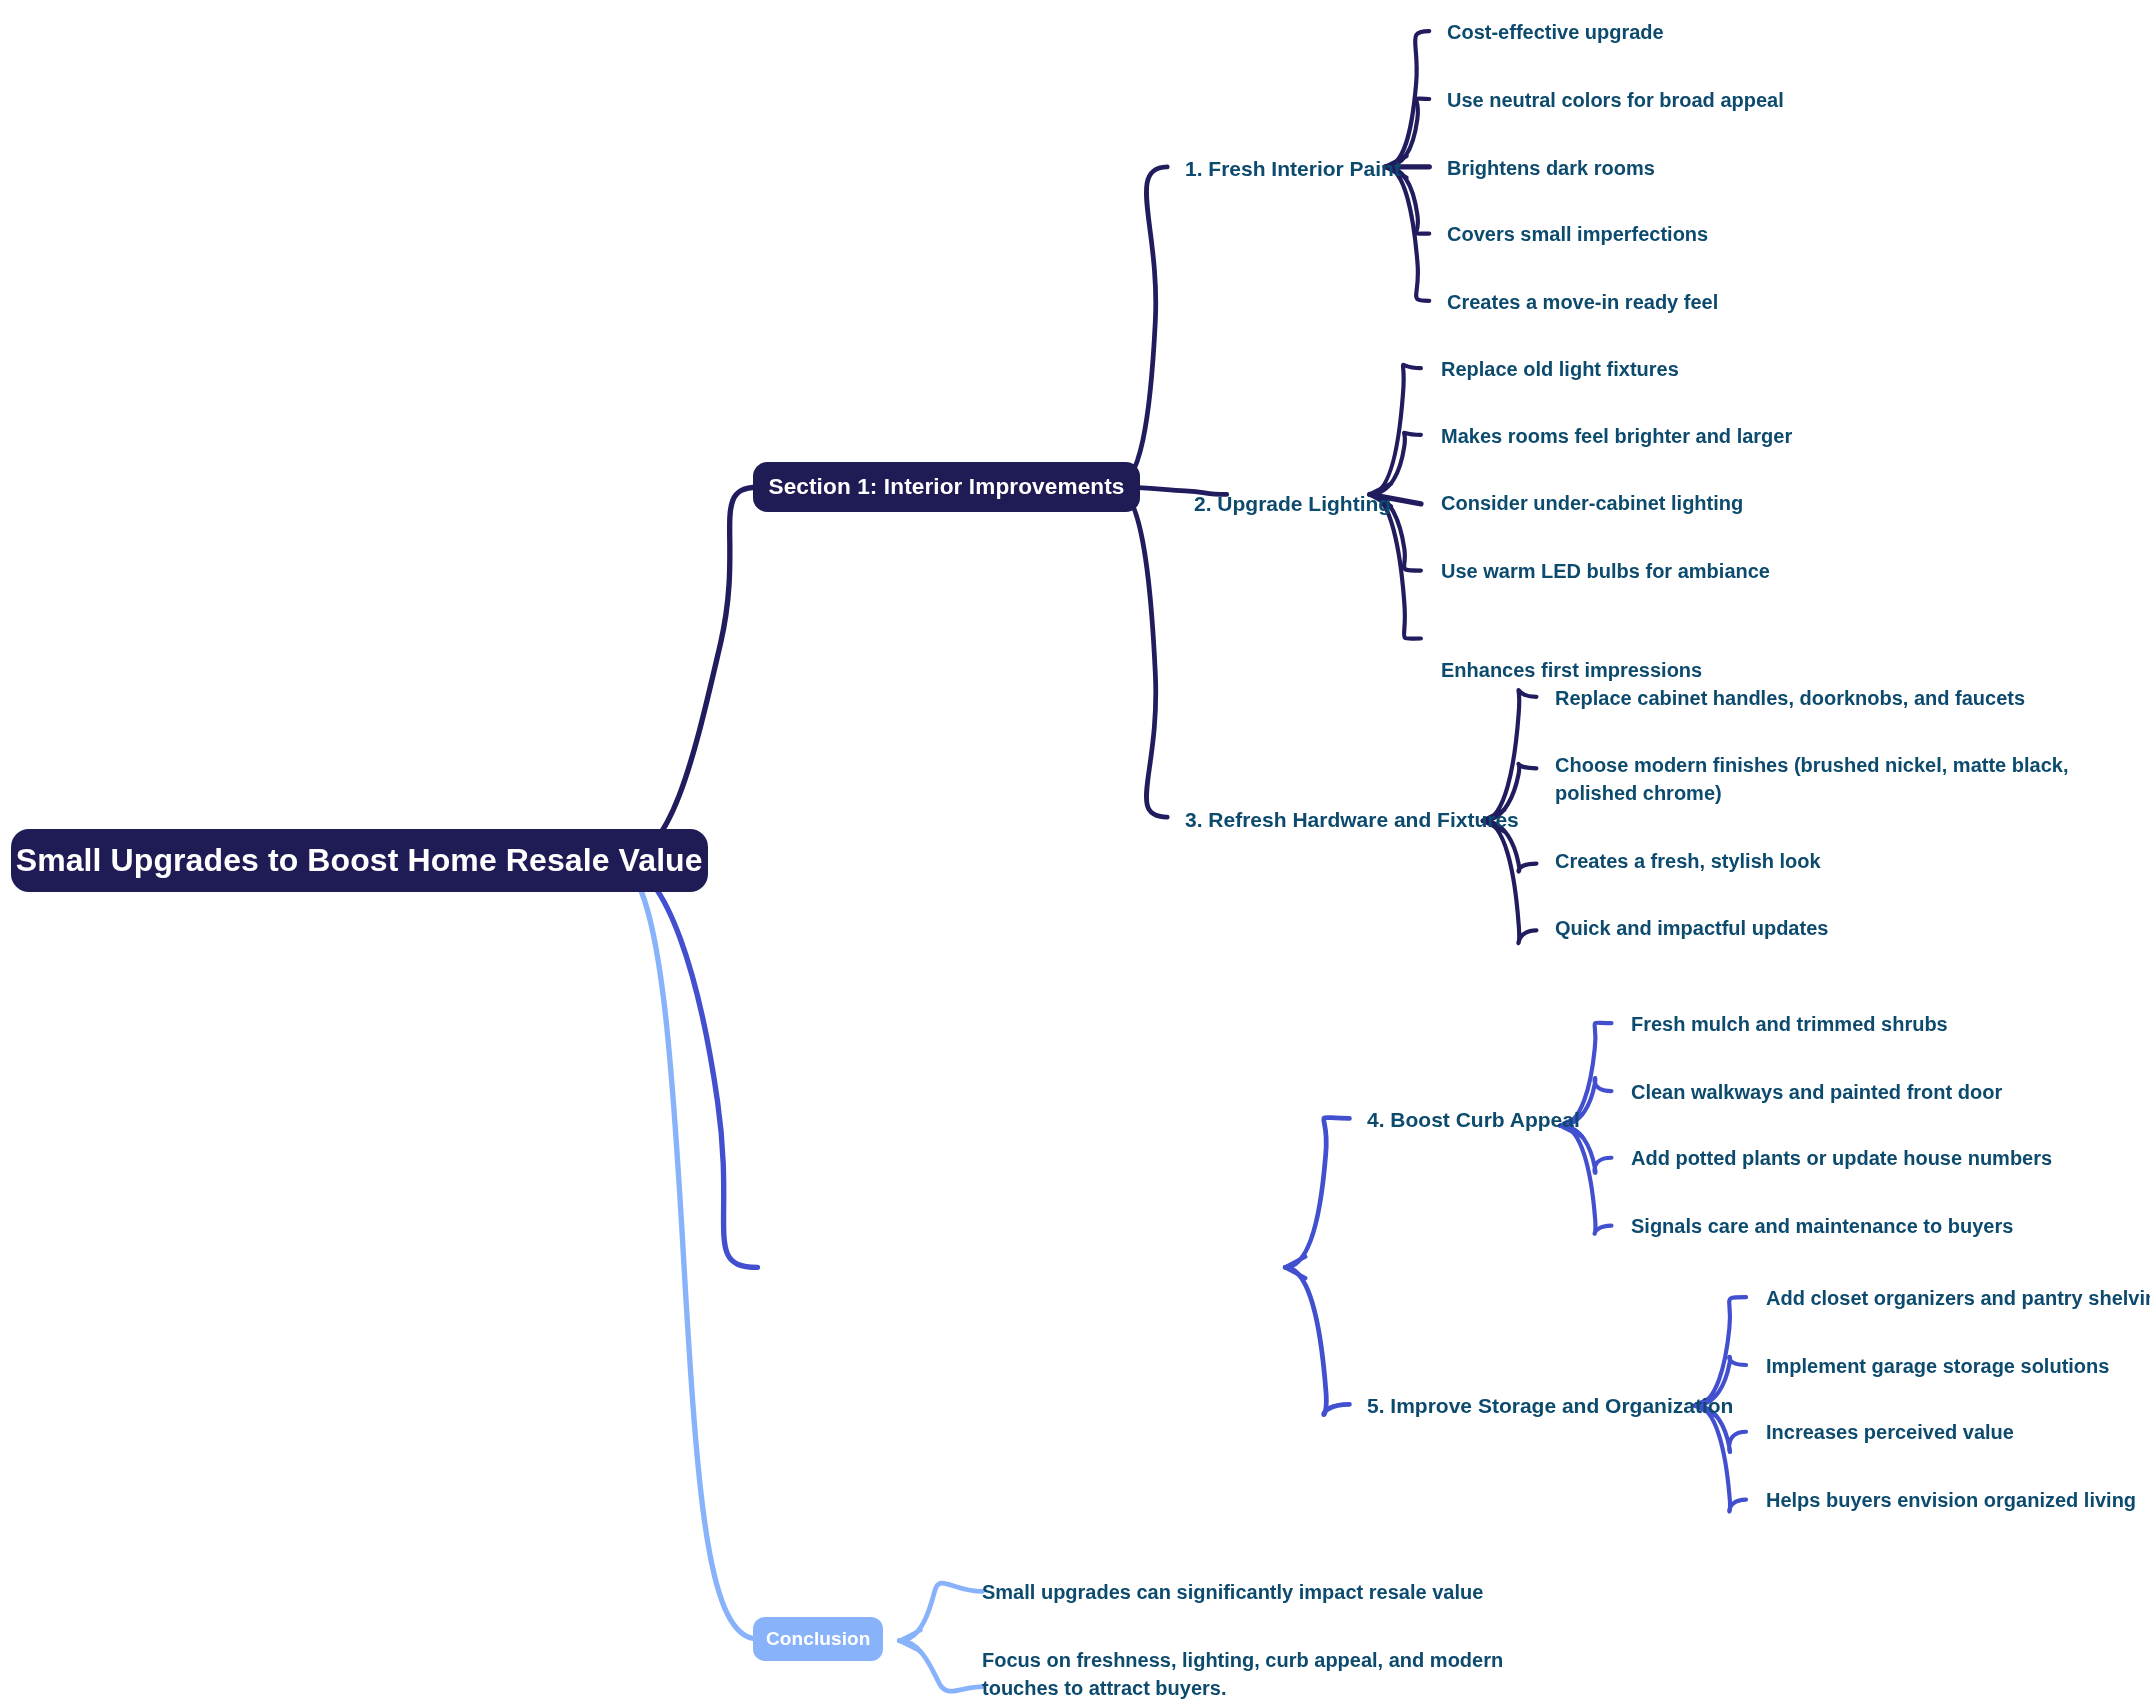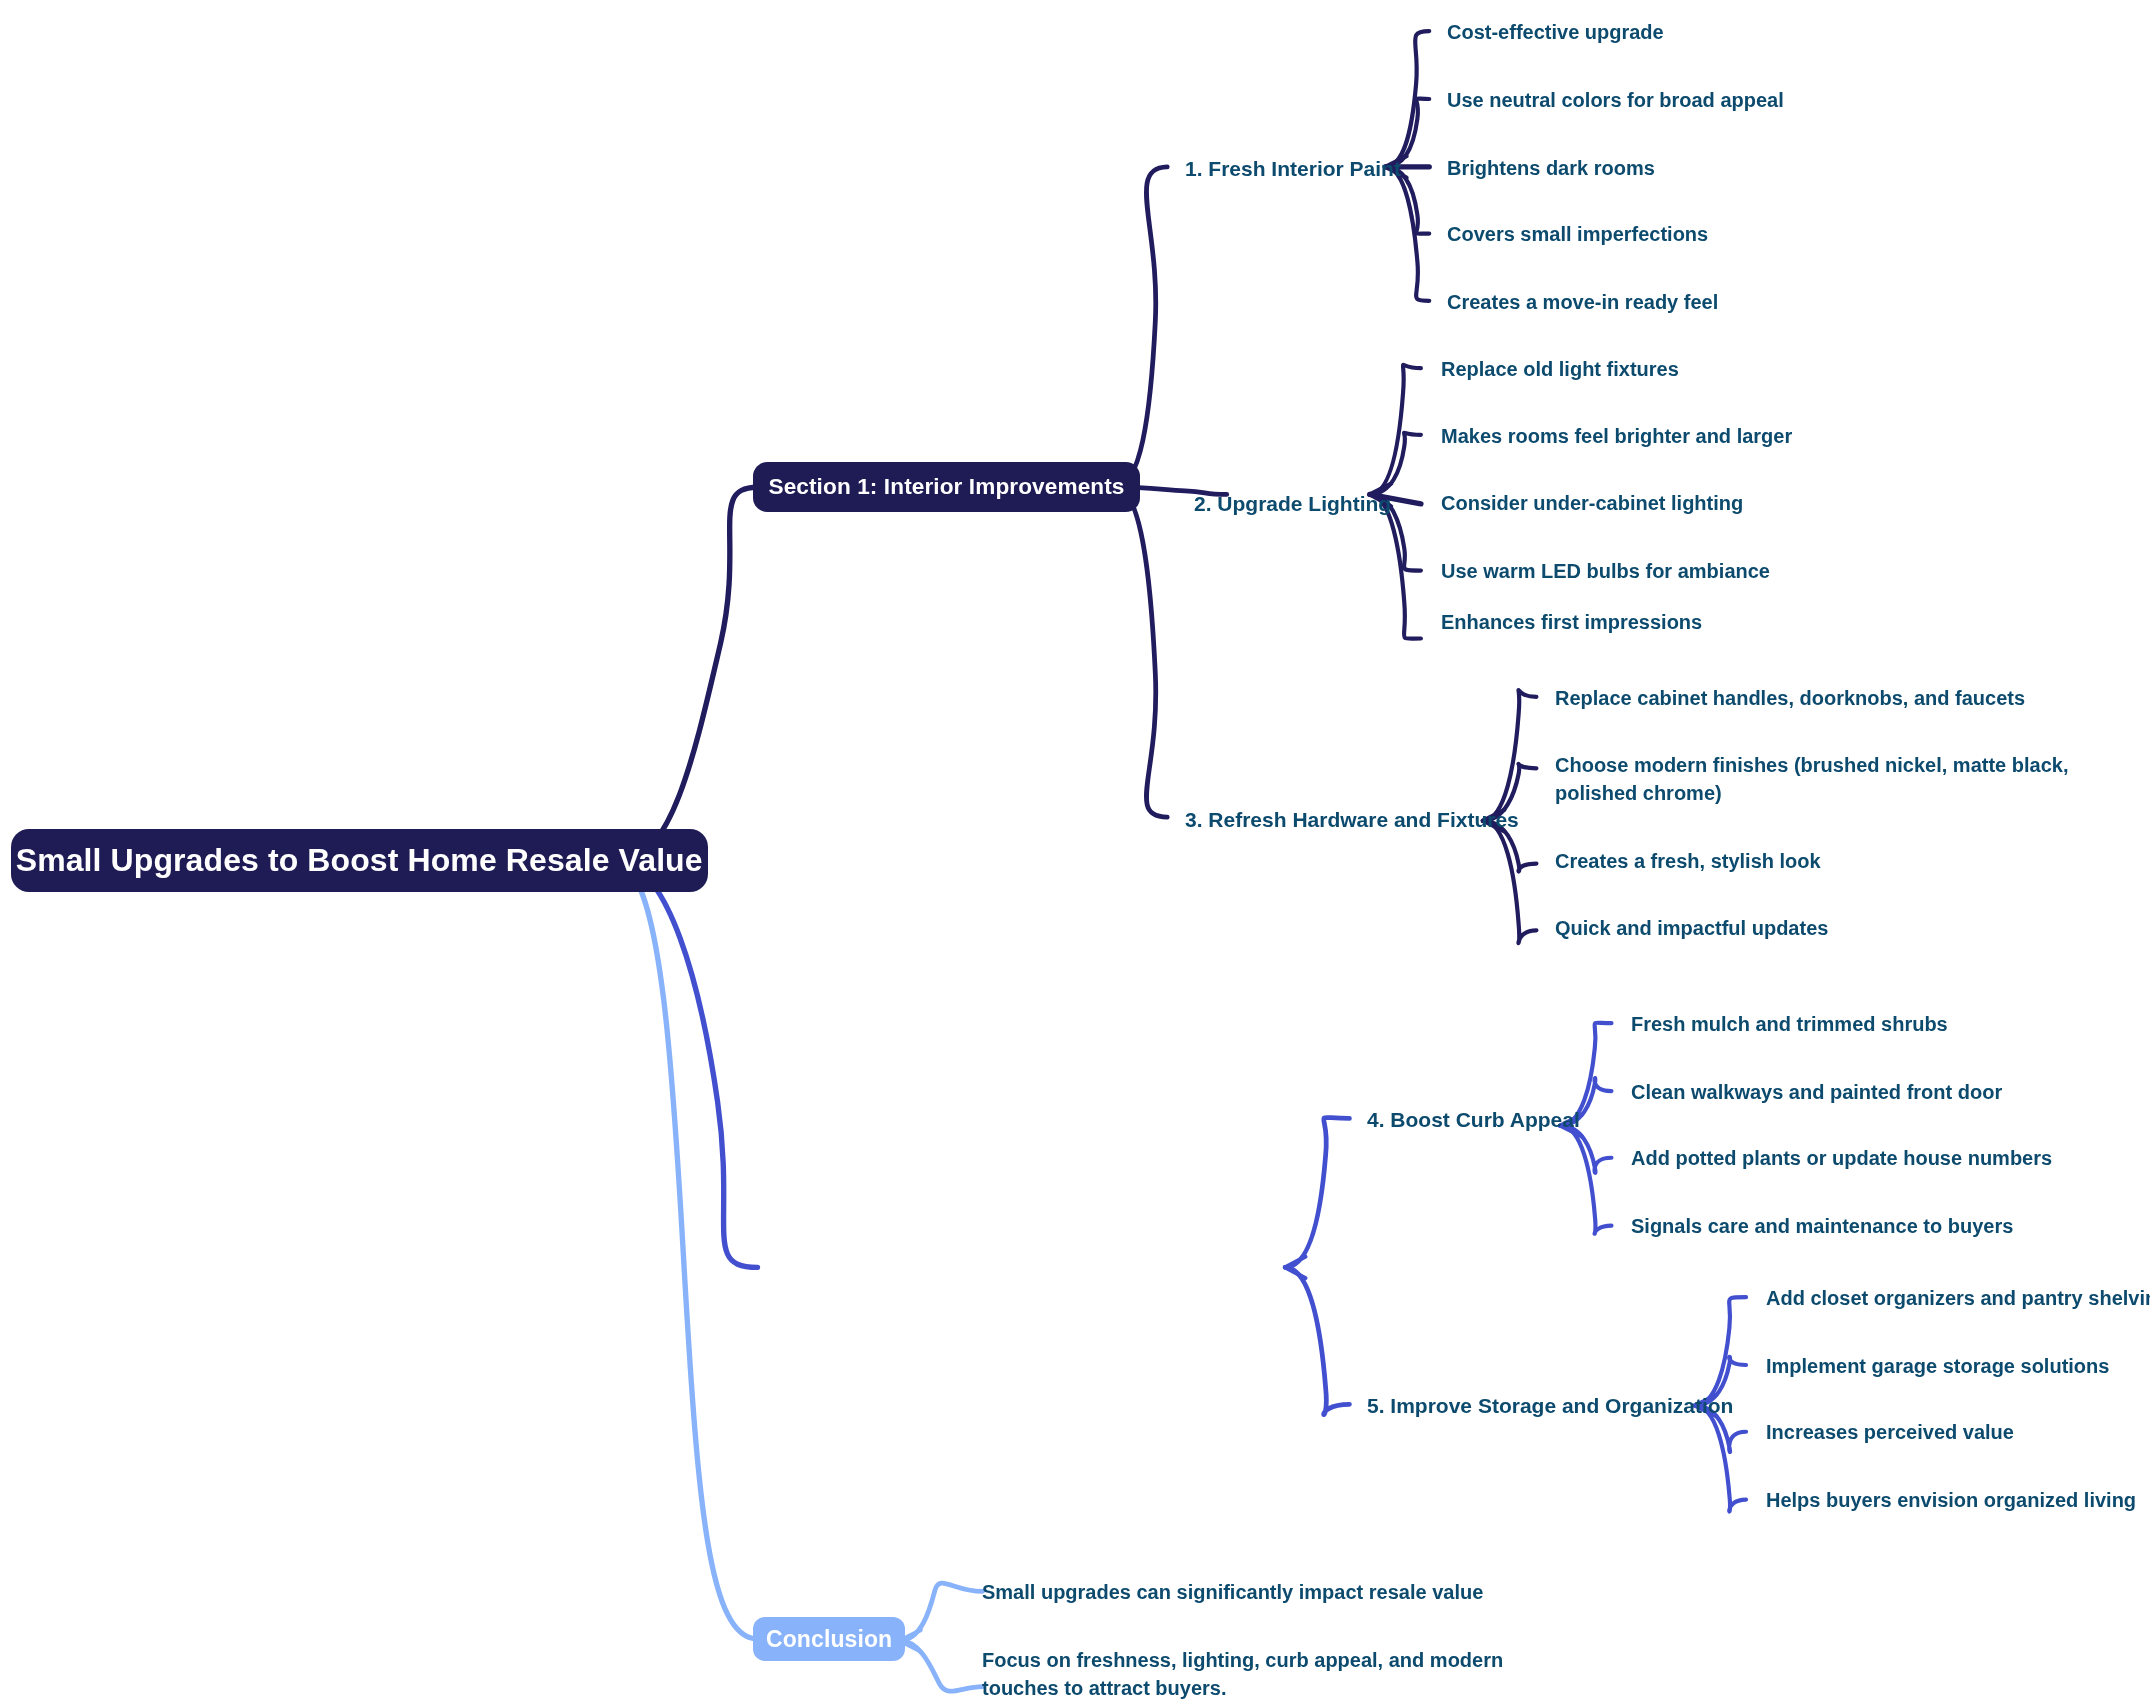--- a/index.html
+++ b/index.html
@@ -45,21 +45,21 @@
     font-size: 32px;
     border-radius: 18px;
     padding: 0 5px;
   }
   .pill.section {
     font-size: 22.6px;
     border-radius: 14.3px;
     padding: 0 15.5px;
   }
   .pill.conclusion {
-    font-size: 23px;
+    font-size: 19px;
     border-radius: 12px;
     padding: 0 13px;
   }
   
   .plain {
     color: #0c4a6e;
     font-weight: bold;
     line-height: 1.42;
   }
   .branch-label {
@@ -188,21 +188,21 @@
   </div>
   <div class="node plain leaf-label nowrap" style="left:1441px; top:422px;">
     <span>Makes rooms feel brighter and larger</span>
   </div>
   <div class="node plain leaf-label nowrap" style="left:1441px; top:489px;">
     <span>Consider under-cabinet lighting</span>
   </div>
   <div class="node plain leaf-label nowrap" style="left:1441px; top:557px;">
     <span>Use warm LED bulbs for ambiance</span>
   </div>
-  <div class="node plain leaf-label nowrap" style="left:1441px; top:608px;">
+  <div class="node plain leaf-label nowrap" style="left:1441px; top:656px;">
     <span>Enhances first impressions</span>
   </div>
 
   <div class="node plain branch-label" style="left:1185px; top:805px;">
     <span>3. Refresh Hardware and Fixtures</span>
   </div>
 
   <div class="node plain leaf-label nowrap" style="left:1555px; top:684px;">
     <span>Replace cabinet handles, doorknobs, and faucets</span>
   </div>

